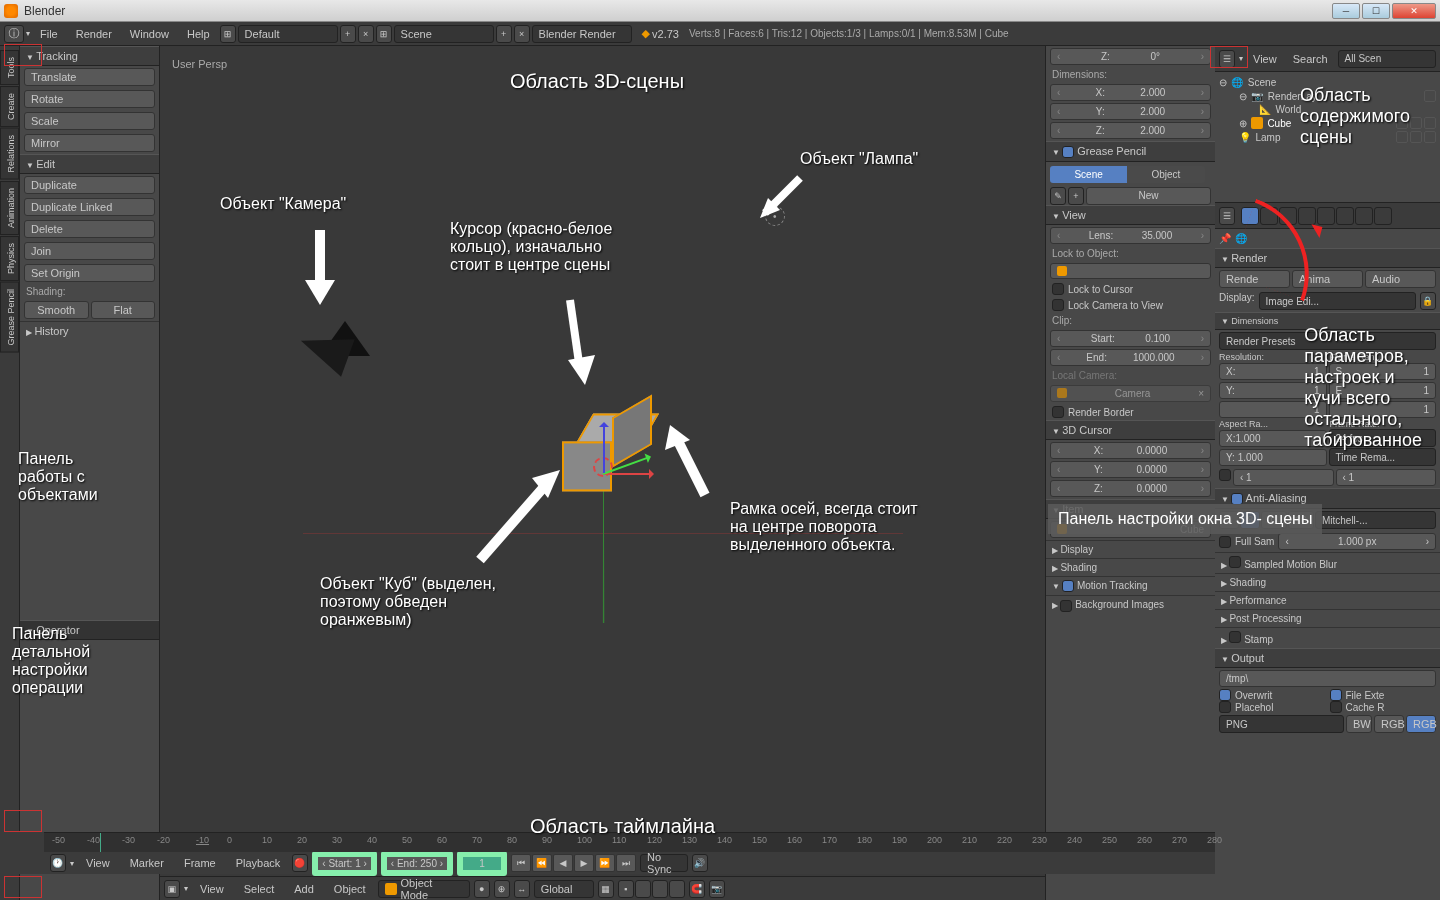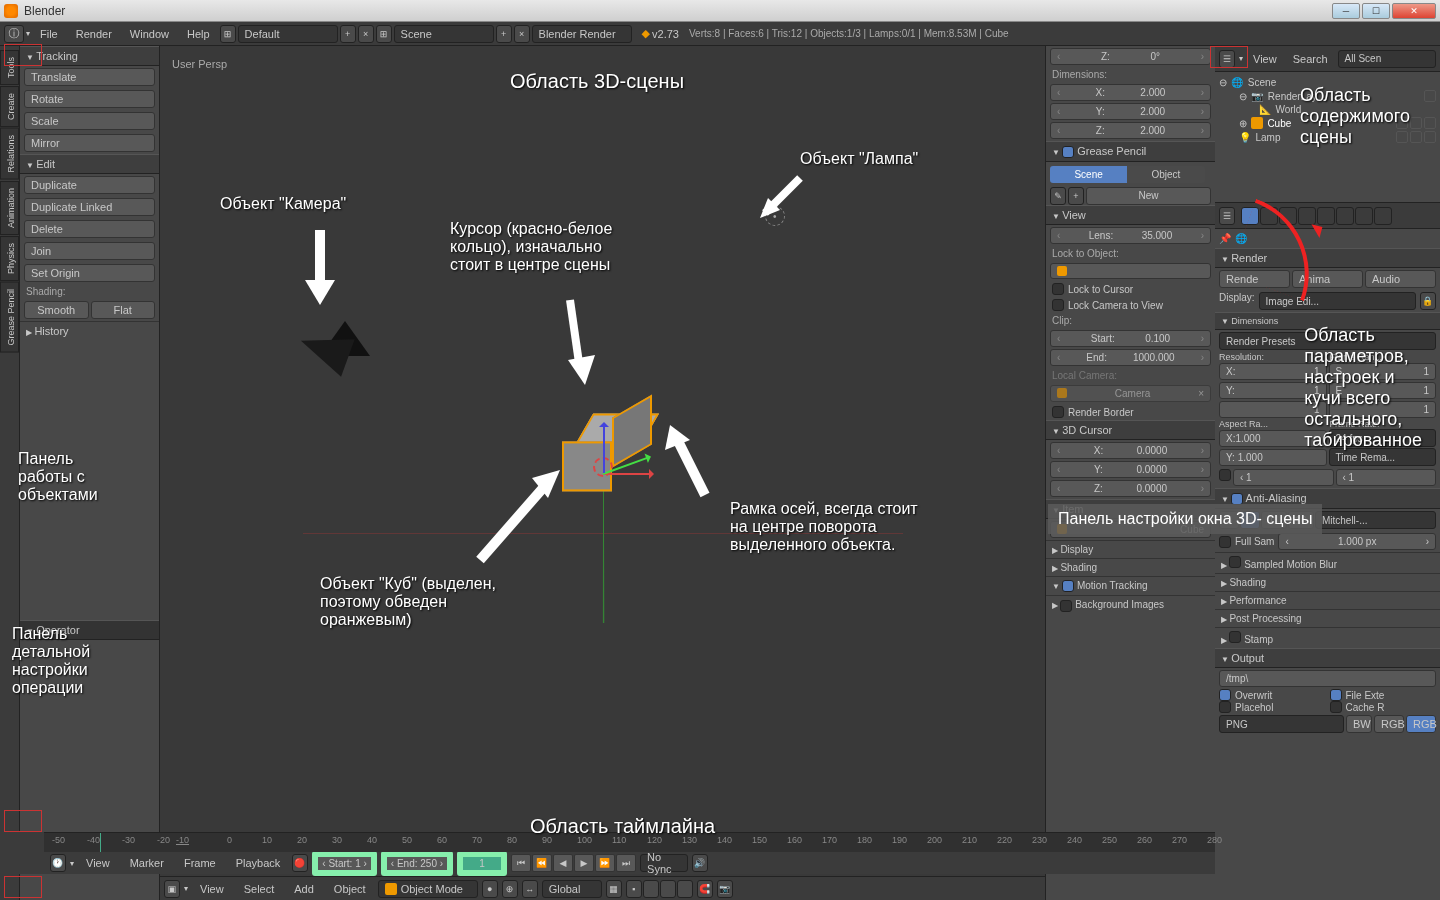--- a/index.html
+++ b/index.html
@@ -215,21 +215,21 @@
         <div class="mz"></div>
     </div>
 
     <div class="footer-bar">
       <div class="minibtn">▣</div>
       <span style="font-size:8px">▾</span>
       <span class="menu-item">View</span>
       <span class="menu-item">Select</span>
       <span class="menu-item">Add</span>
       <span class="menu-item">Object</span>
-      <div class="dd" style="width:100px">
+      <div class="dd" style="width:92px">
           <span class="cube-icon" style="display:inline-block;margin-right:4px"></span>
           <span>Object Mode</span>
         </div>
       <div class="minibtn">●</div>
       <div class="minibtn">⊕</div>
       <div class="minibtn">↔</div>
       <div class="dd" style="width:60px">Global</div>
       <div class="minibtn">▦</div>
       <div style="display:flex;gap:1px">
         <div class="minibtn">▪</div>
@@ -544,21 +544,21 @@
   </div>
 </div>
 
 <div class="timeline">
   <div class="ruler">
     <div class="playhead" style="left:56px"></div>
   <span class="tick" style="left: 8px;">-50</span>
       <span class="tick" style="left: 43px;">-40</span>
       <span class="tick" style="left: 78px;">-30</span>
       <span class="tick" style="left: 113px;">-20</span>
-      <span class="tick" style="left: 132px; text-decoration: underline;">-10</span>
+      <span class="tick" style="left: 152px; text-decoration: underline;">-10</span>
       <span class="tick" style="left: 183px;">0</span>
       <span class="tick" style="left: 218px;">10</span>
       <span class="tick" style="left: 253px;">20</span>
       <span class="tick" style="left: 288px;">30</span>
       <span class="tick" style="left: 323px;">40</span>
       <span class="tick" style="left: 358px;">50</span>
       <span class="tick" style="left: 393px;">60</span>
       <span class="tick" style="left: 428px;">70</span>
       <span class="tick" style="left: 463px;">80</span>
       <span class="tick" style="left: 498px;">90</span>

